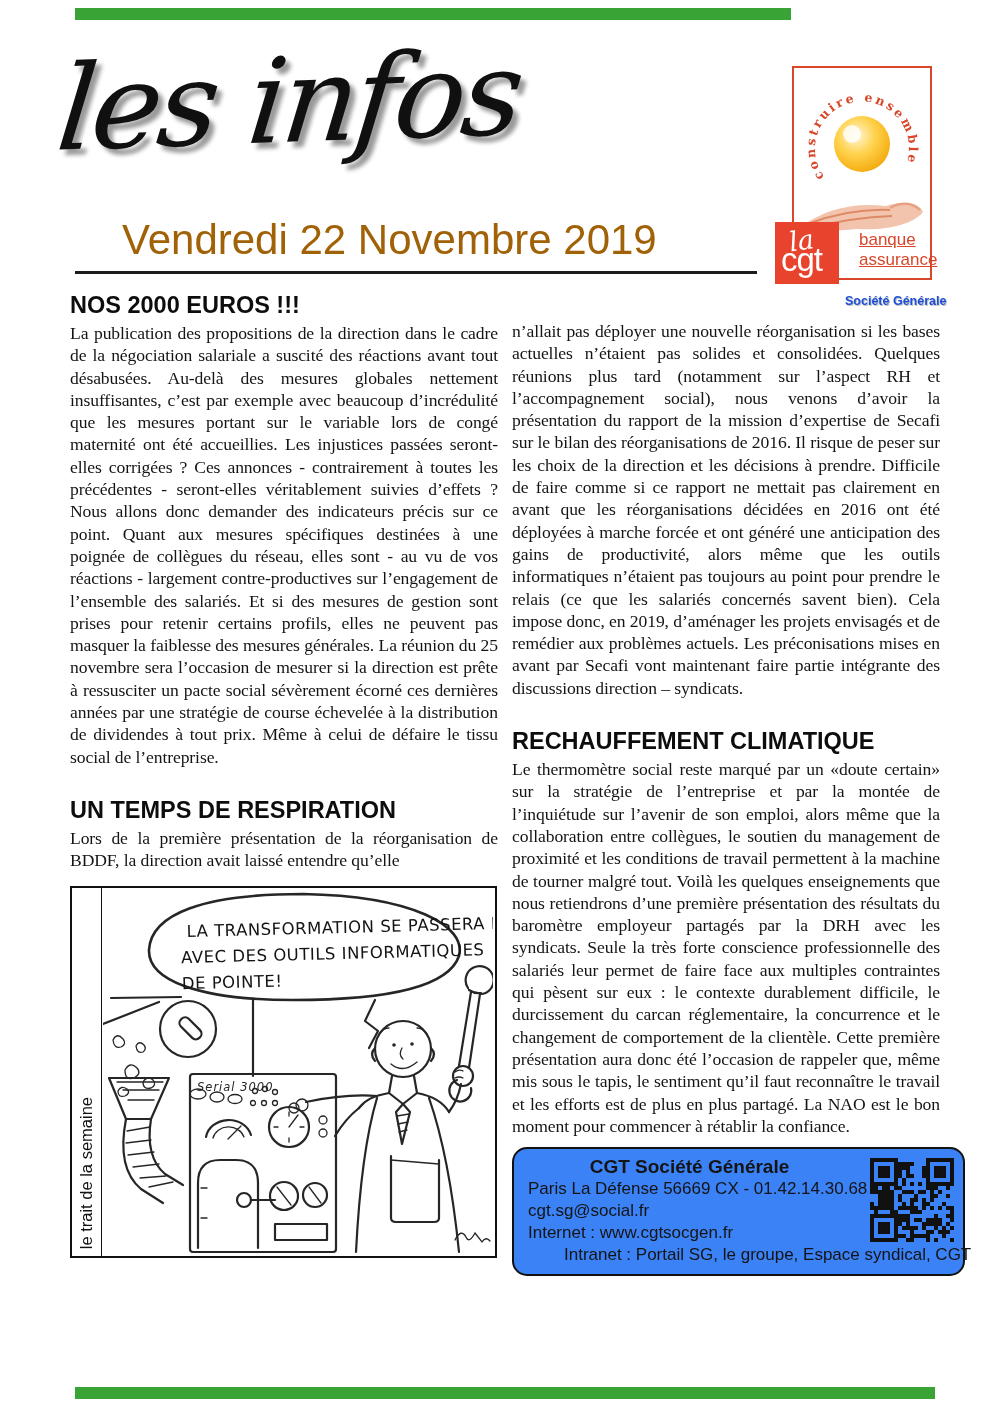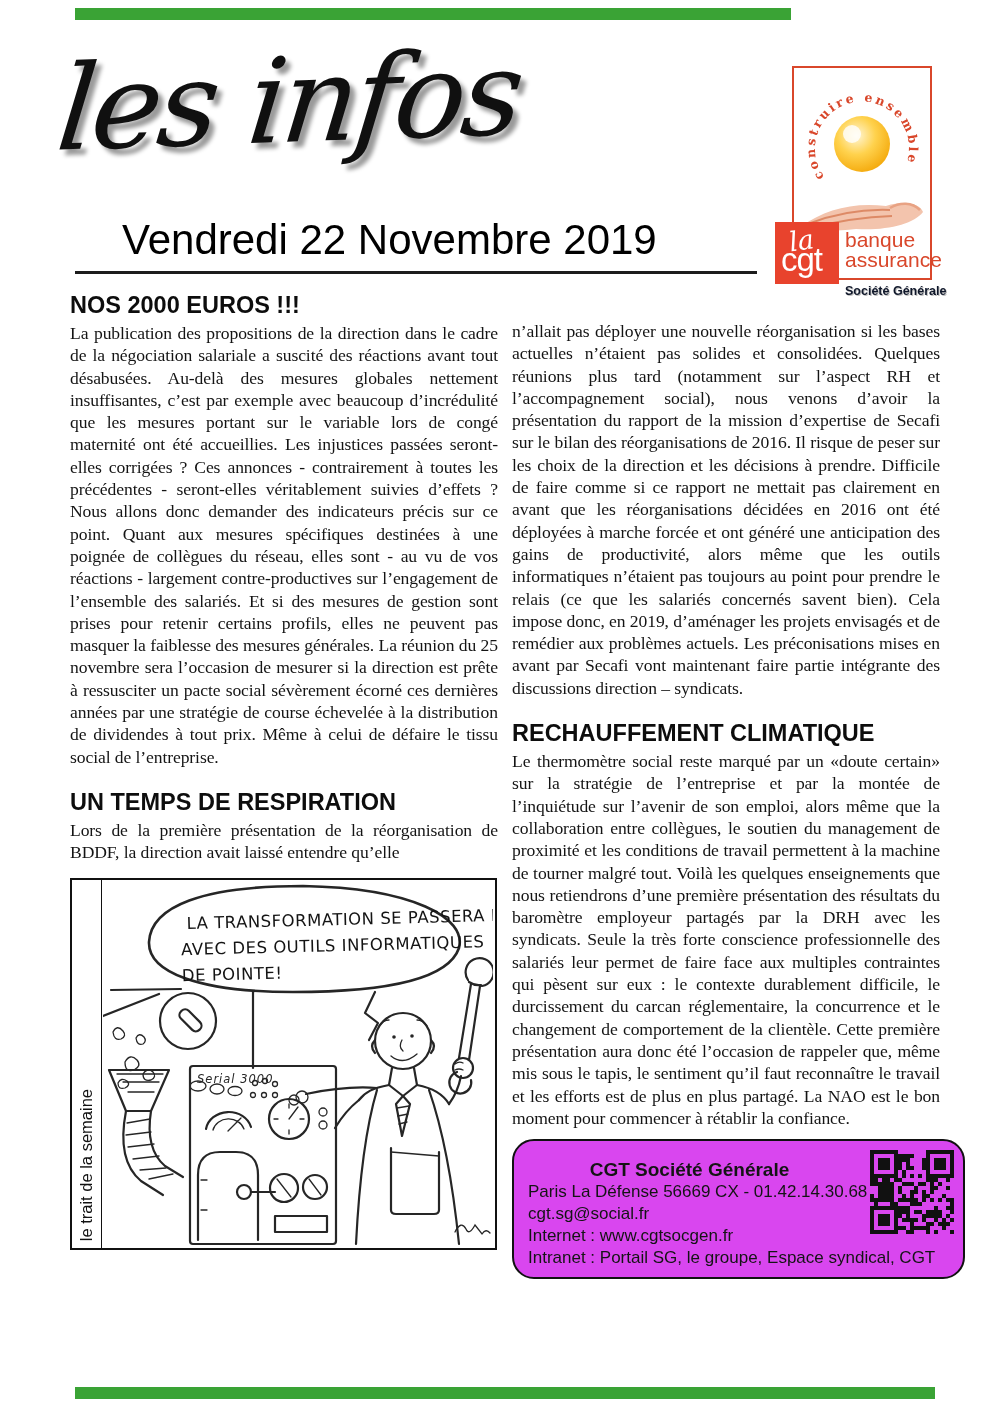--- a/index.html
+++ b/index.html
@@ -6,60 +6,60 @@
   .page{position:relative;width:1000px;height:1410px;background:#fff;overflow:hidden;
         font-family:"Liberation Sans",sans-serif;color:#141414;}
   .green-bar{position:absolute;height:12px;background:#3aa335;}
   .bar-top{left:75px;top:8px;width:716px;}
   .bar-bottom{left:75px;top:1387px;width:860px;}
 
   .masthead-title{position:absolute;left:60px;top:40px;width:560px;
     font-family:"DejaVu Serif",serif;font-style:italic;font-size:118px;line-height:1;
     color:#101010;letter-spacing:-4px;transform:skewX(-8deg) rotate(-2deg);
     text-shadow:6px 6px 4px #9a9a9a;}
-  .masthead-date{position:absolute;left:122px;top:216px;font-size:42px;color:#000000;letter-spacing:0;}
+  .masthead-date{position:absolute;left:122px;top:216px;font-size:42px;color:#a16207;letter-spacing:0;}
   .date-rule{position:absolute;left:75px;top:271px;width:682px;height:3px;background:#1c1c1c;}
 
   
   .logo-wrap{position:absolute;left:775px;top:66px;width:160px;height:232px;}
   .logo-box{position:absolute;left:17px;top:0;width:136px;height:210px;border:2px solid #d9472b;background:#fff;}
   .cgt-square{position:absolute;left:0;top:156px;width:64px;height:62px;background:#e8432d;color:#fff;overflow:hidden;}
   .cgt-la{font-family:"DejaVu Serif",serif;font-style:italic;font-size:27px;line-height:1;
           margin:3px 0 0 14px;transform:rotate(-8deg);}
   .cgt-cgt{font-size:33px;font-weight:normal;letter-spacing:-1px;line-height:1;margin:-9px 0 0 6px;}
-  .sector{position:absolute;left:70px;top:164px;color:#d9472b;font-size:21px;line-height:20px;}
-  .company{position:absolute;left:70px;top:218px;color:#0f172a;font-size:12.5px;font-weight:bold;
+  .sector{position:absolute;left:84px;top:164px;color:#d9472b;font-size:17px;line-height:20px;text-decoration:underline;}
+  .company{position:absolute;left:70px;top:228px;color:#1d4ed8;font-size:12.5px;font-weight:bold;
            text-shadow:1px 1px 0 #bdbdbd;white-space:nowrap;}
 
   
   .col{position:absolute;top:292px;width:428px;}
   .col-left{left:70px;}
   .col-right{left:512px;}
   h2.head{font-size:23.5px;font-weight:bold;margin:0 0 3px 0;color:#0d0d0d;letter-spacing:0;}
-  h2.head.spaced{margin-top:21px;}
+  h2.head.spaced{margin-top:29px;}
   p.body{font-size:17.6px;line-height:22.3px;text-align:justify;margin:0;letter-spacing:-0.1px;font-family:Liberation Serif, serif;}
   p.first-right{margin-top:28px;}
 
   
   .cartoon{position:relative;margin-top:14px;width:423px;height:368px;border:2.5px solid #111;background:#fff;}
   .cartoon-caption{position:absolute;left:0;top:0;bottom:0;width:30px;border-right:1.5px solid #111;
     display:flex;align-items:flex-end;justify-content:center;padding-bottom:6px;box-sizing:border-box;}
   .cartoon-caption span{writing-mode:vertical-rl;transform:rotate(180deg);font-size:16.5px;color:#111;}
   .cartoon svg{position:absolute;left:31px;top:0;width:390px;height:366px;}
   .ink{stroke:#262626;fill:none;stroke-width:2.2;stroke-linecap:round;stroke-linejoin:round;}
   .ink-thin{stroke:#262626;fill:none;stroke-width:1.3;stroke-linecap:round;}
   .bubble-text{font-family:"DejaVu Sans",sans-serif;font-size:16.5px;fill:#141414;letter-spacing:0.5px;}
   .machine-label{font-family:"DejaVu Sans",sans-serif;font-size:11.5px;font-style:italic;fill:#262626;letter-spacing:1px;}
 
   
   .footer-box{position:relative;margin-top:10px;width:423px;min-height:99px;border:2.5px solid #111;
-    border-radius:22px;padding:18px 12px 8px 14px;box-sizing:content-box;background:#d946ef;}
+    border-radius:15px;padding:7px 12px 8px 14px;box-sizing:content-box;background:#3b82f6;}
   .footer-title{font-size:19px;font-weight:bold;text-align:center;margin-right:100px;}
   .footer-line{font-size:17px;line-height:22px;margin-right:100px;white-space:nowrap;}
-  .footer-line.full{margin-right:0;}
+  .footer-line.full{margin-right:0;margin-left:36px;}
   .footer-line b{font-weight:normal;}
   .qr{position:absolute;right:9px;top:9px;width:84px;height:84px;}
   .qr svg{display:block;width:100%;height:100%;fill:#111;}
 
   
   .motto-text{font-family:"DejaVu Serif",serif;font-size:12.5px;font-weight:bold;fill:#d9472b;letter-spacing:2.6px;}
 </style>
 </head>
 <body>
 

